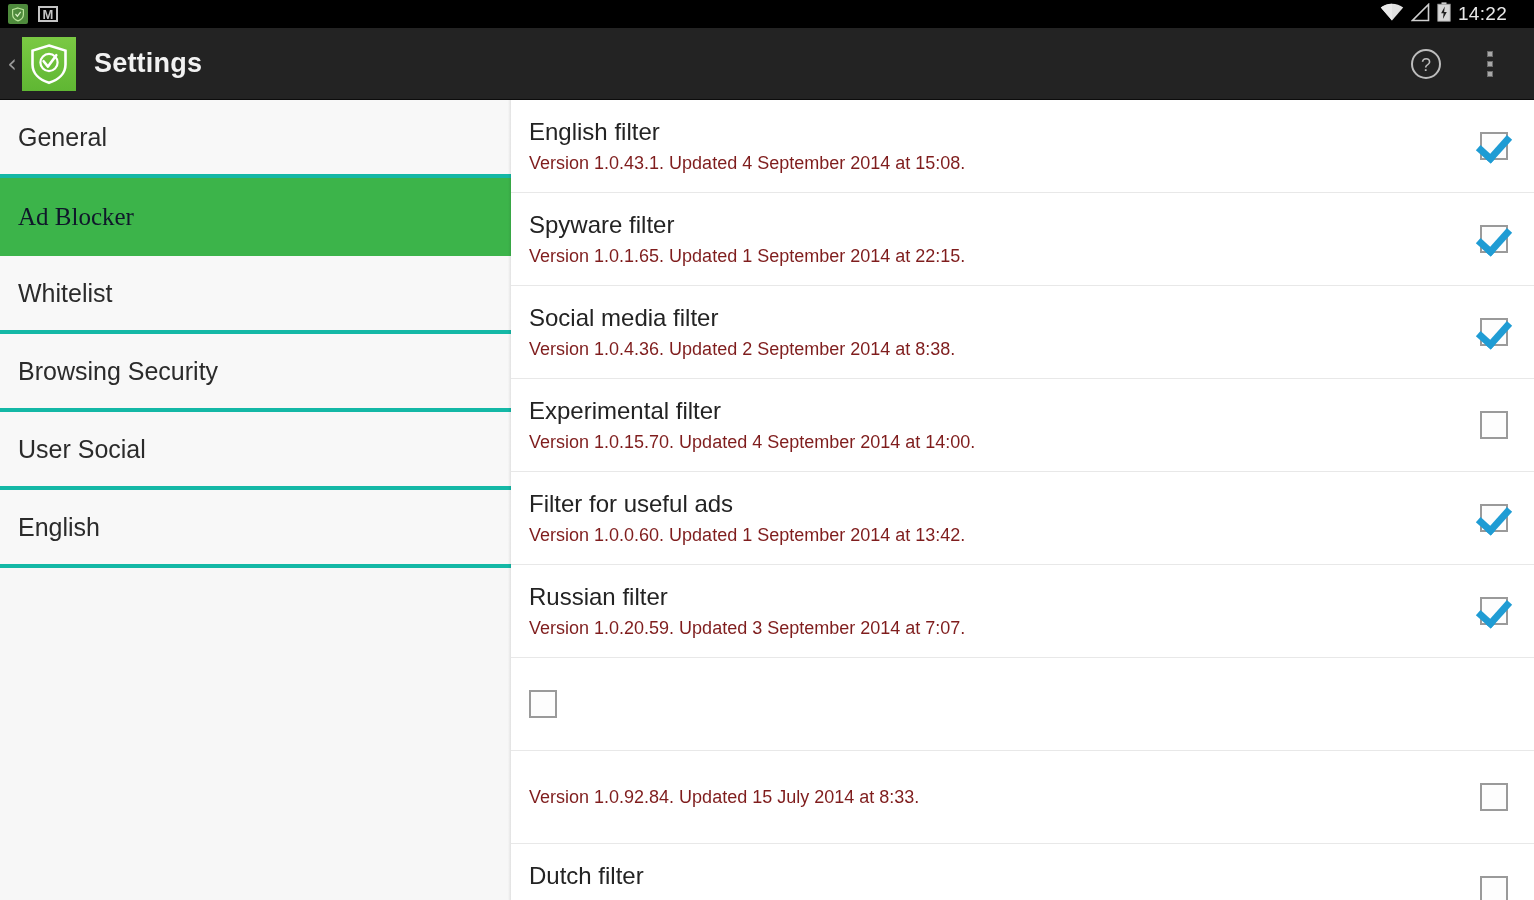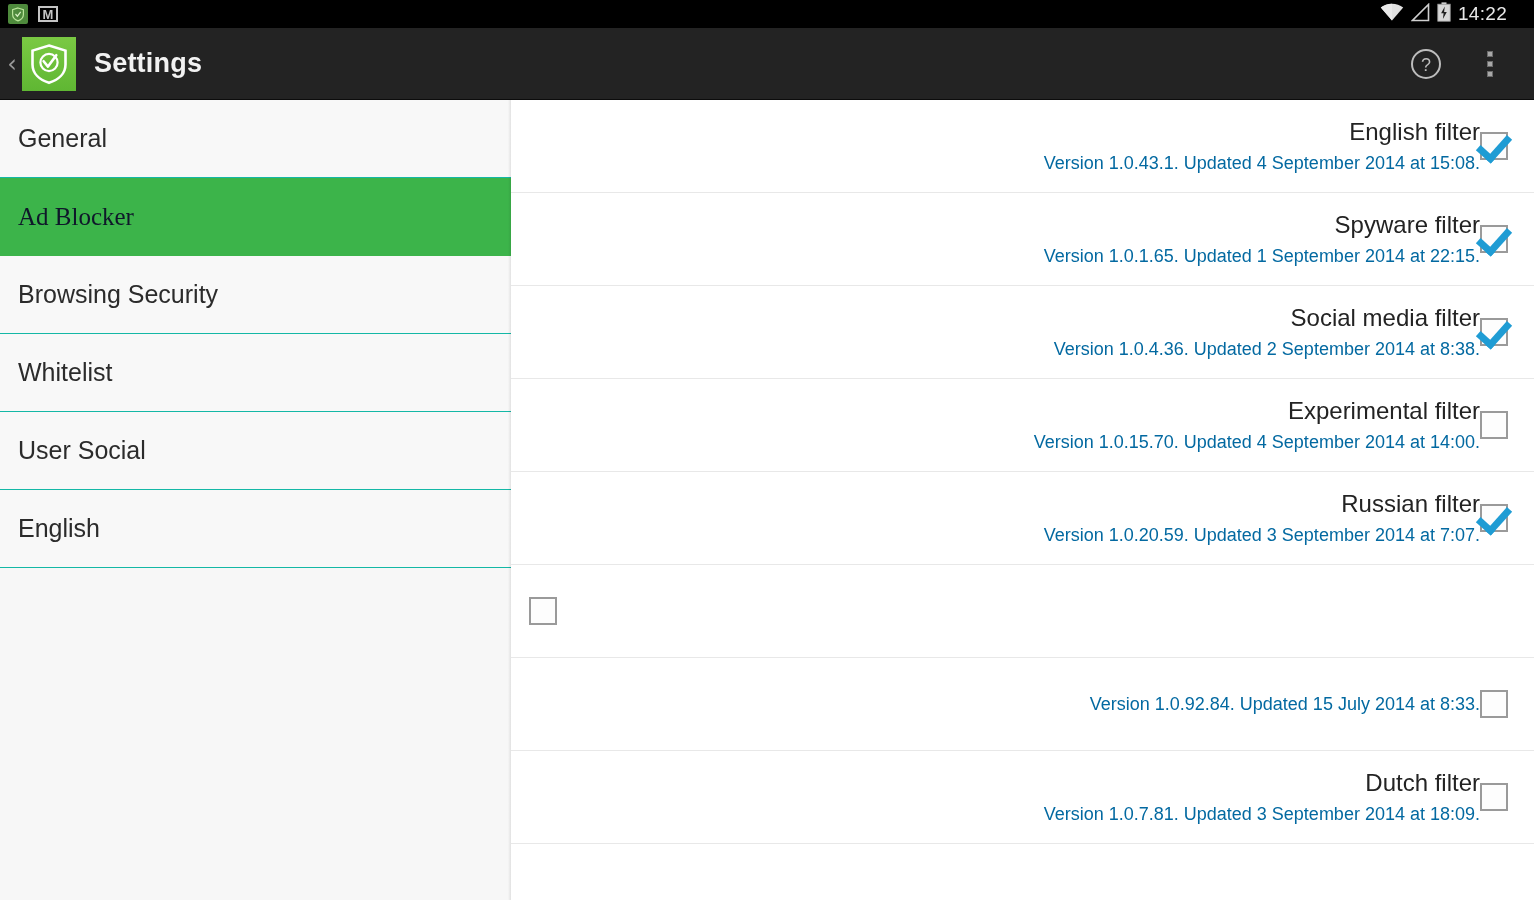--- a/index.html
+++ b/index.html
@@ -86,21 +86,21 @@
   .sidebar {
     width: 511px; height: 800px;
     background: #f7f7f7;
     position: relative;
     flex: none;
   }
   .side-item {
     height: 78px;
     display: flex; align-items: center;
     padding-left: 18px;
-    border-bottom: 1px solid #14b8a6;
+    border-bottom: 4px solid #14b8a6;
     font-size: 25px; color: #2b2b2b;
     background: #f8f8f8;
   }
   .side-item.selected {
     background: #3cb44a;
     color: #0f172a;
     border-bottom: 1px solid #3cb44a;
     font-family: Liberation Serif, serif;
   }
   .side-filler {
@@ -115,29 +115,28 @@
   .list-pane {
     flex: 1; height: 800px; background: #ffffff;
     overflow: hidden; position: relative;
   }
   .filter-row {
     height: 93px;
     display: flex; align-items: center;
     border-bottom: 1px solid #e8e8e8;
     padding: 0 18px 0 18px;
     background: #ffffff;
-    text-align: right;
   }
   .filter-texts { flex: 1; min-width: 0; padding-left: 0; }
   .filter-name {
     font-size: 24px; color: #232323; line-height: 1.15;
     margin-bottom: 7px; white-space: nowrap;
   }
   .filter-meta {
-    font-size: 18px; color: #0369a1; line-height: 1.15; white-space: nowrap;
+    font-size: 18px; color: #7f1d1d; line-height: 1.15; white-space: nowrap;
   }
   .cb {
     flex: none; width: 28px; height: 28px;
     border: 2px solid #9a9a9a;
     background: #fdfdfd;
     margin-right: 8px;
     position: relative;
   }
   .cb.on::after {
     content: "";
@@ -215,24 +214,24 @@
   <div class="content">
 
     <div class="sidebar">
       <div class="side-item">
         <span>General</span>
       </div>
       <div class="side-item selected">
         <span>Ad Blocker</span>
       </div>
       <div class="side-item">
+        <span>Whitelist</span>
+      </div>
+      <div class="side-item">
         <span>Browsing Security</span>
-      </div>
-      <div class="side-item">
-        <span>Whitelist</span>
       </div>
       <div class="side-item">
         <span>User Social</span>
       </div>
       <div class="side-item">
         <span>English</span>
       </div>
       <div class="side-filler"></div>
       <div class="side-shadow"></div>
     </div>
@@ -264,20 +263,27 @@
       </div>
 
       <div class="filter-row">
         <div class="filter-texts">
           <div class="filter-name">Experimental filter</div>
           <div class="filter-meta">Version 1.0.15.70. Updated 4 September 2014 at 14:00.</div>
         </div>
         <div class="cb"></div>
       </div>
 
+      <div class="filter-row">
+        <div class="filter-texts">
+          <div class="filter-name">Filter for useful ads</div>
+          <div class="filter-meta">Version 1.0.0.60. Updated 1 September 2014 at 13:42.</div>
+        </div>
+        <div class="cb on"></div>
+      </div>
 
       <div class="filter-row">
         <div class="filter-texts">
           <div class="filter-name">Russian filter</div>
           <div class="filter-meta">Version 1.0.20.59. Updated 3 September 2014 at 7:07.</div>
         </div>
         <div class="cb on"></div>
       </div>
 
       <div class="filter-row">

